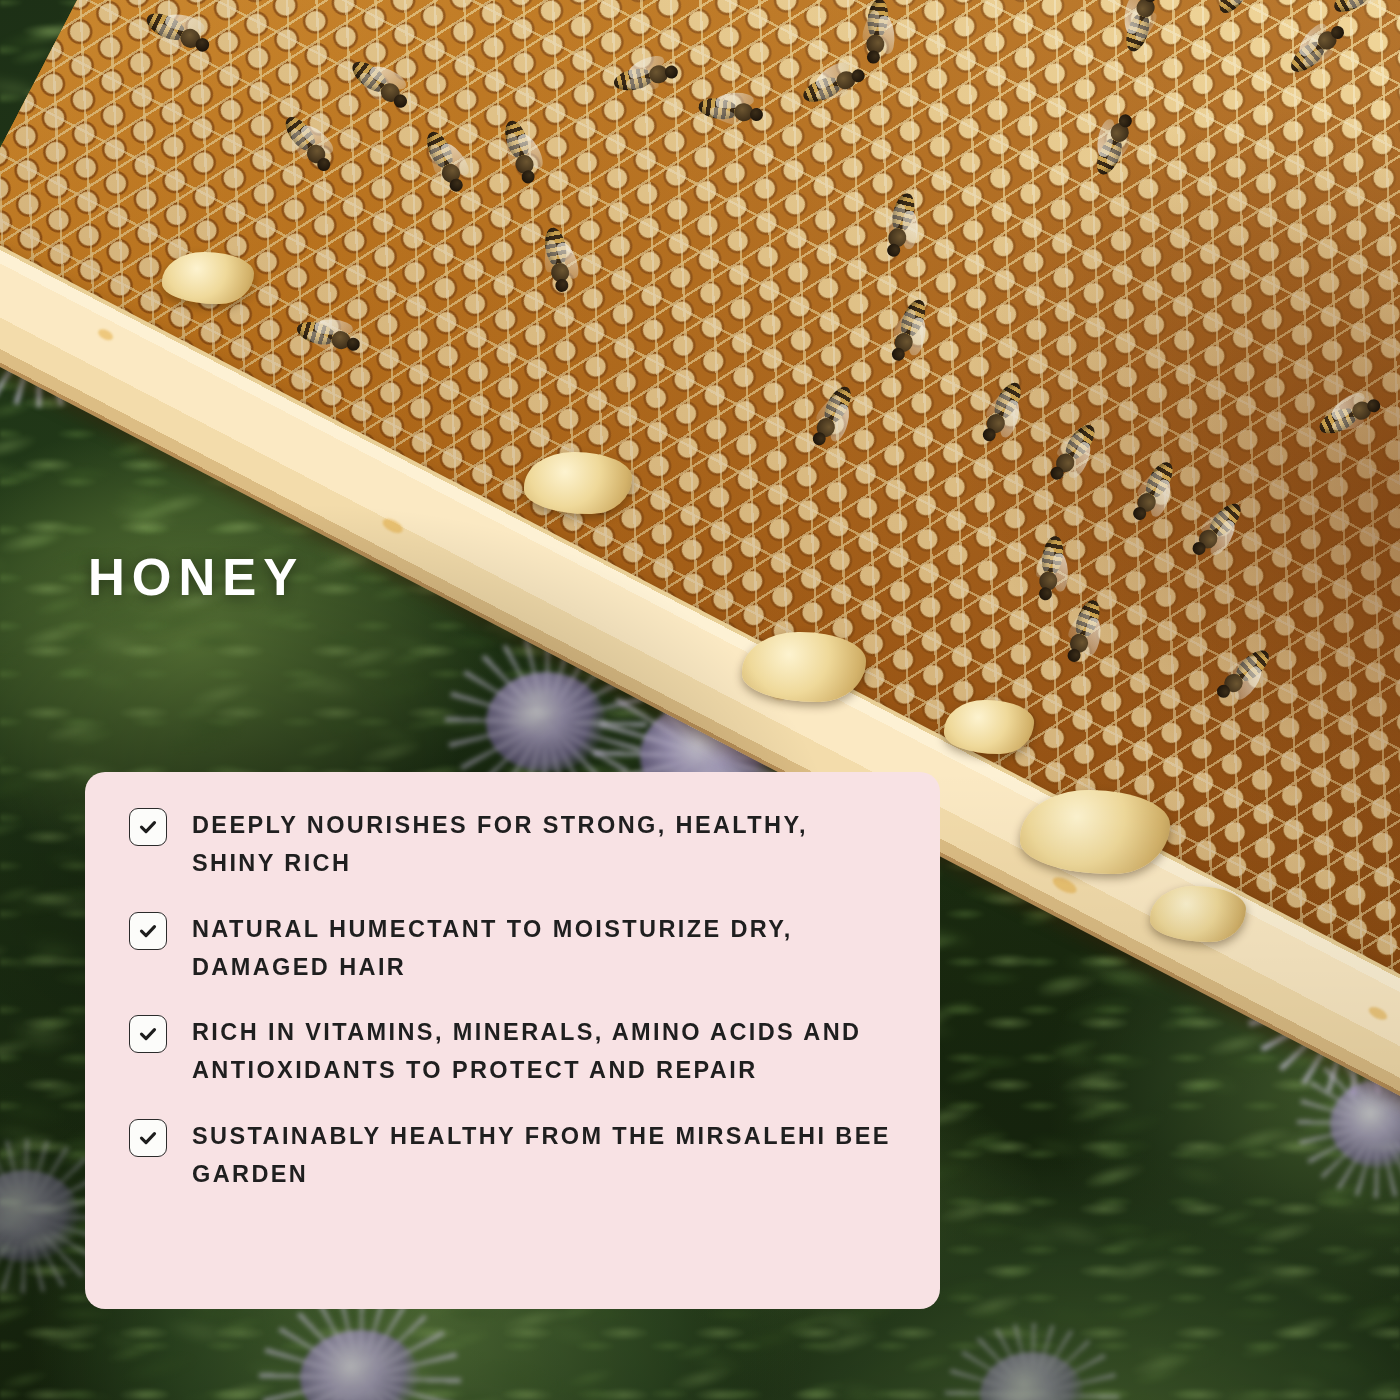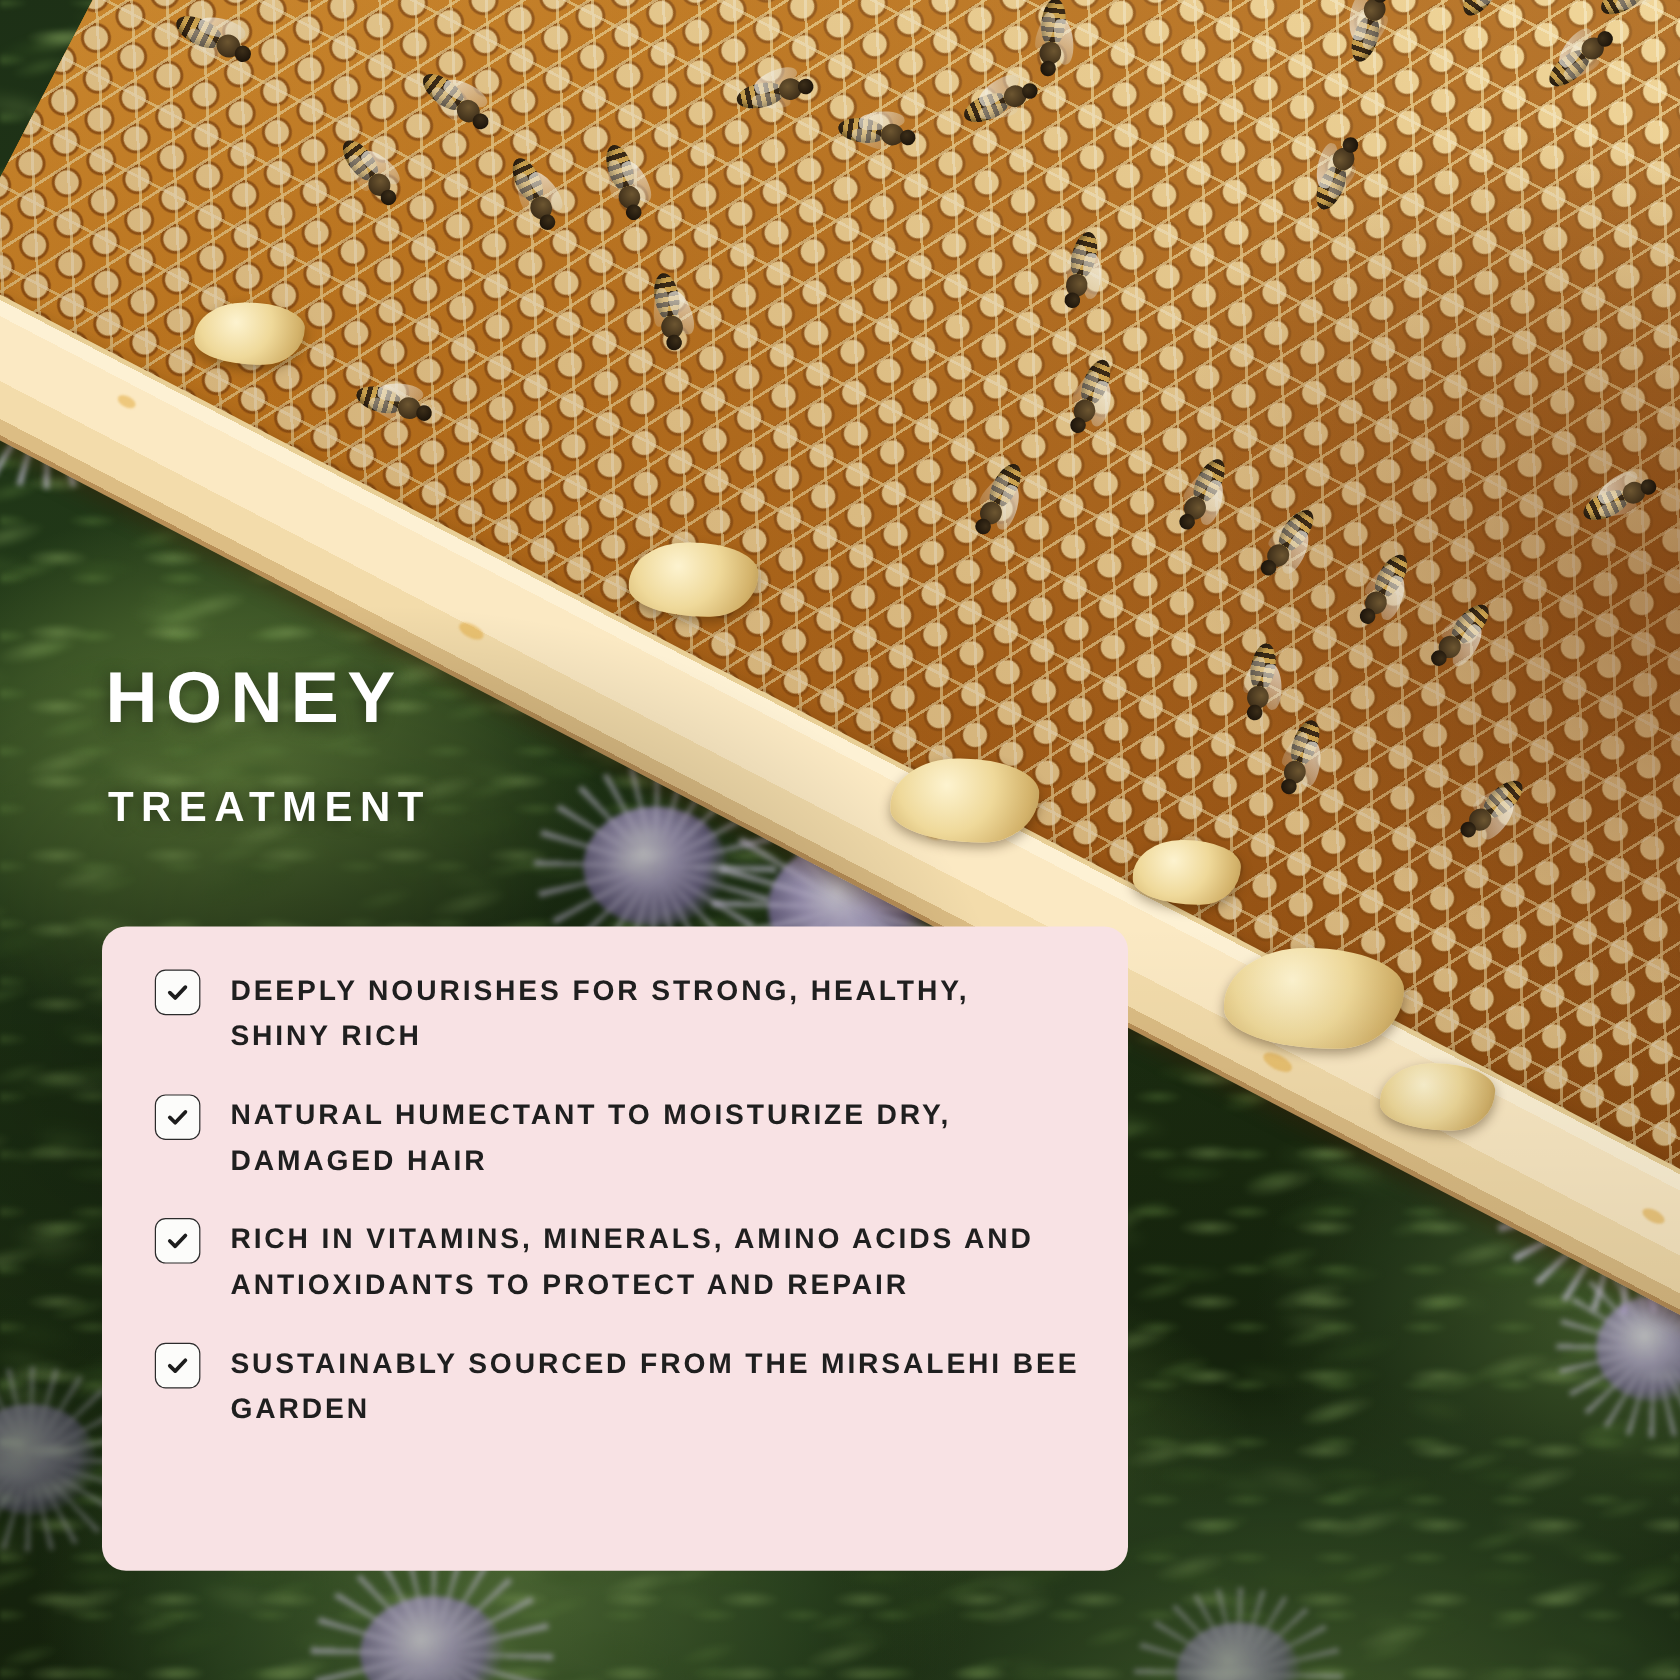--- a/index.html
+++ b/index.html
@@ -232,21 +232,21 @@
       linear-gradient(180deg, rgba(0,0,0,0) 55%, rgba(0,0,0,.18) 100%);
     pointer-events: none;
   }
 
   
   .headline {
     position: absolute;
     left: 88px;
     top: 552px;
     color: #ffffff;
-    font-size: 60px;
+    font-size: 51px;
     font-weight: 700;
     letter-spacing: 7px;
     line-height: 1;
     text-shadow: 0 2px 14px rgba(0,0,0,.45);
   }
 
   .subhead {
     position: absolute;
     left: 90px;
     top: 655px;
@@ -529,21 +529,20 @@
         <div class="wing"></div>
         <div class="wing w2"></div>
         <div class="thorax"></div>
         <div class="head"></div>
     </div>
 
     <div class="vignette"></div>
   </div>
 
   <div class="headline">HONEY</div>
-  <div class="subhead">TREATMENT</div>
 
   <div class="benefits-card">
 
     <div class="benefit-row">
       <div class="checkbox">
         <svg width="22" height="22" viewBox="0 0 22 22" aria-hidden="true">
           <path d="M4.5 11.2 L9 15.6 L17.5 6.6" fill="none" stroke="#1d1d1d" stroke-width="3.1" stroke-linecap="round" stroke-linejoin="round"></path>
         </svg>
       </div>
       <div class="benefit-text">DEEPLY NOURISHES FOR STRONG, HEALTHY, SHINY RICH</div>
@@ -566,18 +565,18 @@
       </div>
       <div class="benefit-text">RICH IN VITAMINS, MINERALS, AMINO ACIDS AND ANTIOXIDANTS TO PROTECT AND REPAIR</div>
     </div>
 
     <div class="benefit-row">
       <div class="checkbox">
         <svg width="22" height="22" viewBox="0 0 22 22" aria-hidden="true">
           <path d="M4.5 11.2 L9 15.6 L17.5 6.6" fill="none" stroke="#1d1d1d" stroke-width="3.1" stroke-linecap="round" stroke-linejoin="round"></path>
         </svg>
       </div>
-      <div class="benefit-text">SUSTAINABLY SOURCED FROM THE MIRSALEHI BEE GARDEN</div>
+      <div class="benefit-text">SUSTAINABLY HEALTHY FROM THE MIRSALEHI BEE GARDEN</div>
     </div>
 
   </div>
 
 </div>
 
 </body></html>

